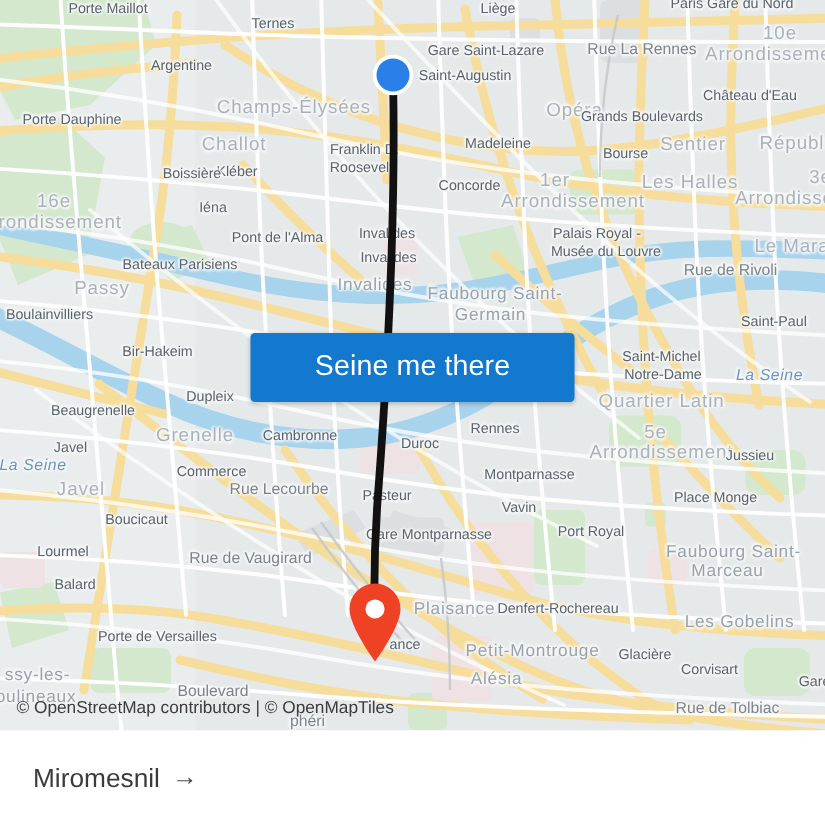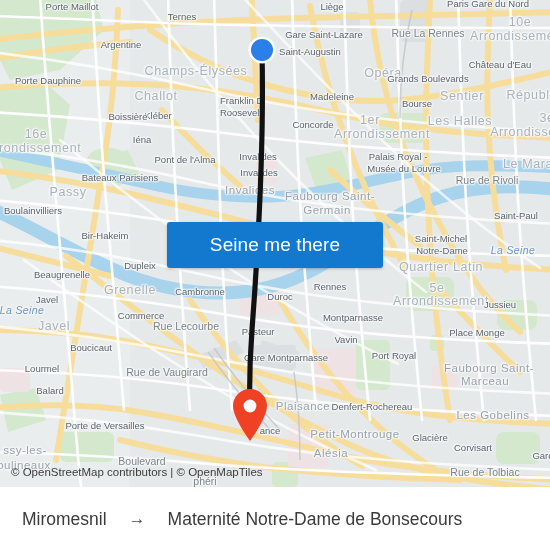--- a/index.html
+++ b/index.html
@@ -59,21 +59,21 @@
   }
 
   
   #footer {
     position:absolute; left:0; top:487px; width:550px; height:63px;
     background:#fff; display:flex; align-items:center;
   }
   #route-title {
     position:absolute; left:22px; top:50%; transform:translateY(-50%);
     font-size:17.5px; color:#3b3b3b; white-space:nowrap;
-    display:flex; align-items:center; gap:22px;
+    display:flex; align-items:center; gap:8px;
   }
   #route-title .arrow { font-size:17px; color:#4a4a4a; }
   #brand {
     position:absolute; right:16px; top:50%; transform:translateY(-50%);
     display:flex; align-items:center; gap:1px;
   }
   #brand .wordmark {
     font-size:22px; font-weight:bold; color:#1a1a1a;
     letter-spacing:-.4px; font-family:"Liberation Sans", sans-serif;
   }
@@ -310,17 +310,16 @@
 
     <button id="cta" style="background: rgb(18, 121, 207);">Seine me there</button>
 
     <div id="attrib">© OpenStreetMap contributors | © OpenMapTiles</div>
   </div>
 
   <div id="footer">
     <div id="route-title">
       <span>Miromesnil</span>
       <span class="arrow">→</span>
-      <span>Maternité Notre-Dame de Bonsecours</span>
     </div>
   </div>
 
 </div>
 
 </body></html>

